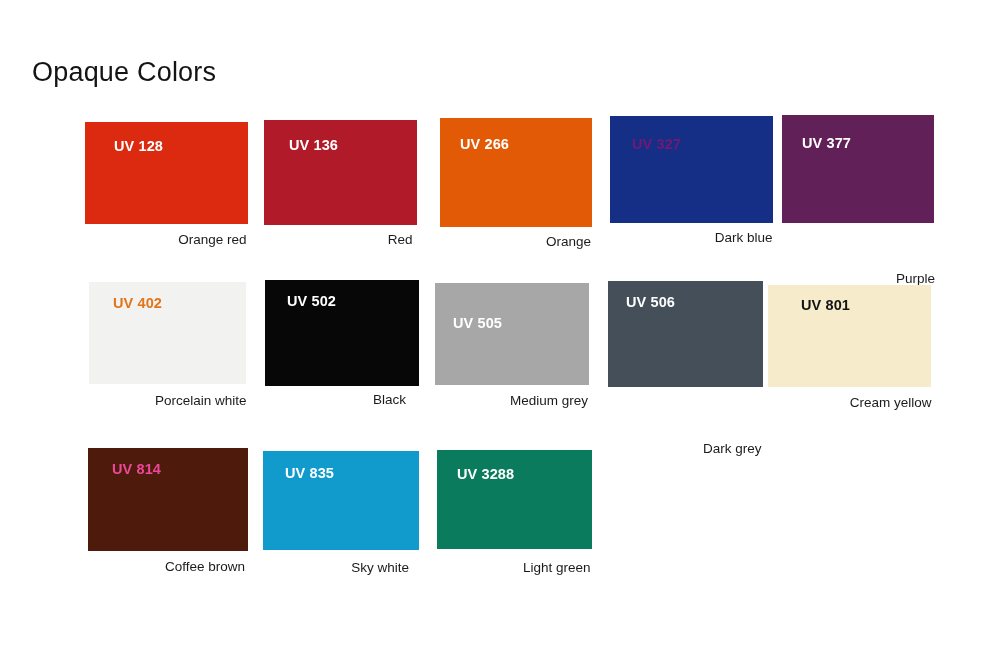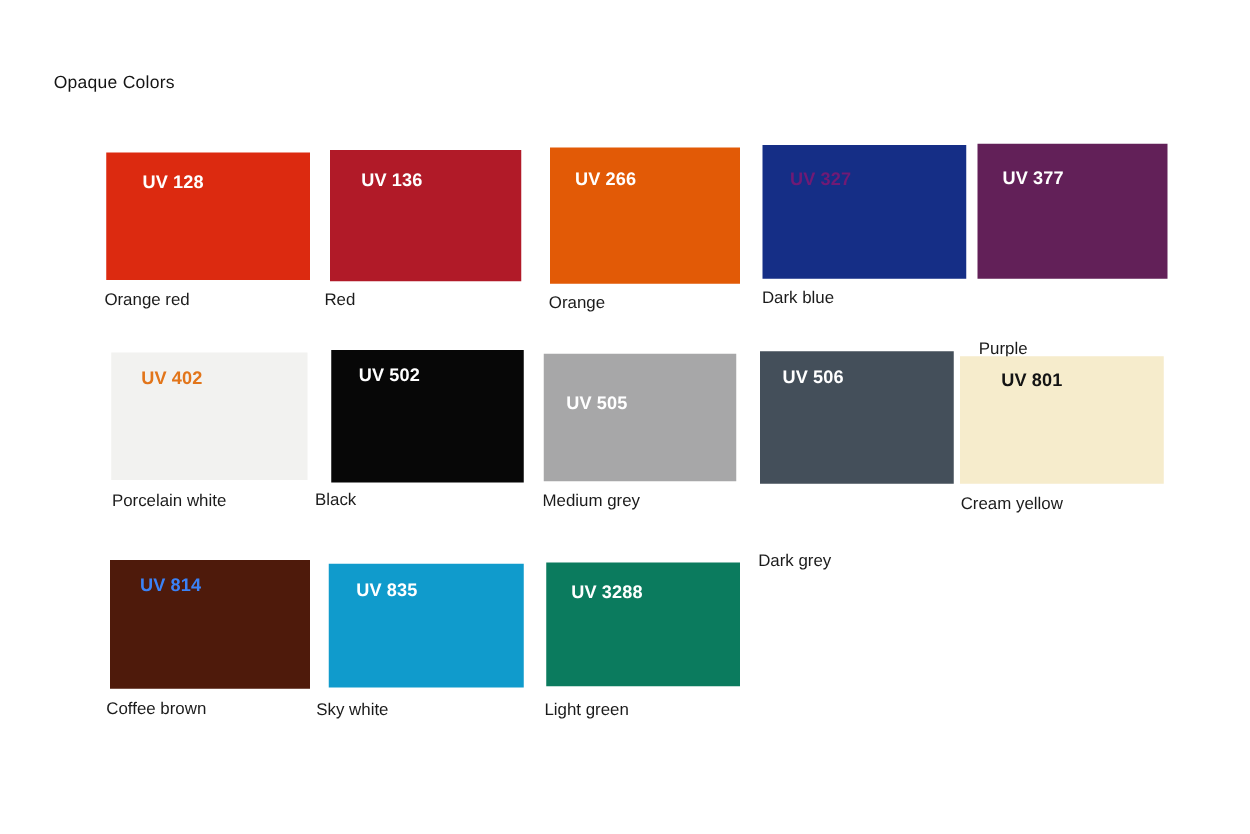--- a/index.html
+++ b/index.html
@@ -15,23 +15,23 @@
     position: relative;
   }
 
   #chart-root {
     position: absolute;
     inset: 0;
   }
 
   #page-title {
     position: absolute;
-    left: 43px;
+    left: 32px;
     top: 57px;
-    font-size: 14px;
+    font-size: 27px;
     font-weight: 400;
     color: #141414;
     letter-spacing: 0.2px;
     white-space: nowrap;
   }
 
   .swatch-cell {
     position: absolute;
   }
 
@@ -49,21 +49,21 @@
     letter-spacing: 0.1px;
     white-space: nowrap;
   }
 
   .swatch-name {
     position: absolute;
     font-size: 13.5px;
     font-weight: 400;
     color: #1b1b1b;
     white-space: nowrap;
-    text-align: left;
+    text-align: right;
   }
 </style>
 </head>
 <body style="background: rgb(255, 255, 255);">
 
 <div id="chart-root">
 
   <div id="page-title">Opaque Colors</div>
 
   <div id="swatch-grid">
@@ -112,21 +112,21 @@
         <div class="swatch-code" style="left: 18px; top: 13px; color: rgb(255, 255, 255);">UV 506</div>
         <div class="swatch-name" style="top: 112px; left: 0px; width: 155px; transform: translateX(-1.5px); margin-top: 48px;">Dark grey</div>
       </div>
       <div class="swatch-cell" style="left: 768px; top: 285px; width: 194px; height: 102px; text-decoration: underline;">
         <div class="swatch-chip" style="width: 163px; height: 102px; background: rgb(246, 236, 204);"></div>
         <div class="swatch-code" style="left: 33px; top: 12px; color: rgb(20, 20, 20);">UV 801</div>
         <div class="swatch-name" style="top: 110px; left: 0px; width: 163px; transform: translateX(0.5px);">Cream yellow</div>
       </div>
       <div class="swatch-cell" style="left: 88px; top: 448px; width: 160px; height: 103px;">
         <div class="swatch-chip" style="width: 160px; height: 103px; background: rgb(78, 26, 11);"></div>
-        <div class="swatch-code" style="left: 24px; top: 13px; color: #3b82f6;">UV 814</div>
+        <div class="swatch-code" style="left: 24px; top: 13px; color: #ec4899;">UV 814</div>
         <div class="swatch-name" style="top: 111px; left: 0px; width: 160px; transform: translateX(-3px);">Coffee brown</div>
       </div>
       <div class="swatch-cell" style="left: 263px; top: 451px; width: 156px; height: 99px;">
         <div class="swatch-chip" style="width: 156px; height: 99px; background: rgb(16, 155, 204);"></div>
         <div class="swatch-code" style="left: 22px; top: 14px; color: rgb(255, 255, 255);">UV 835</div>
         <div class="swatch-name" style="top: 109px; left: 0px; width: 156px; transform: translateX(-10px);">Sky white</div>
       </div>
       <div class="swatch-cell" style="left: 437px; top: 450px; width: 155px; height: 99px;">
         <div class="swatch-chip" style="width: 155px; height: 99px; background: rgb(11, 123, 94);"></div>
         <div class="swatch-code" style="left: 20px; top: 16px; color: rgb(255, 255, 255);">UV 3288</div>

